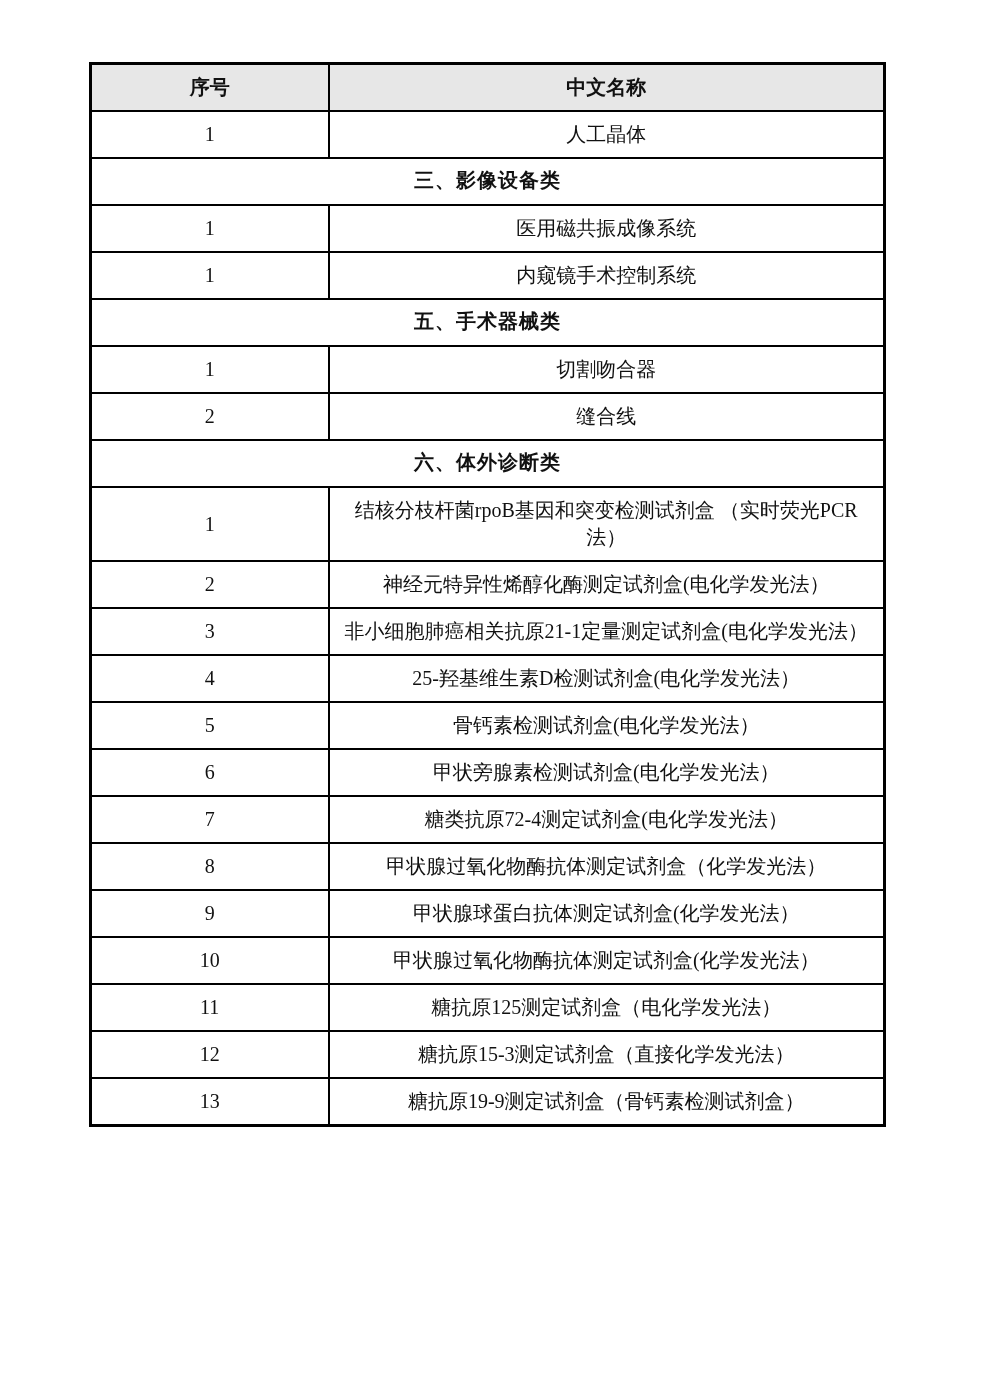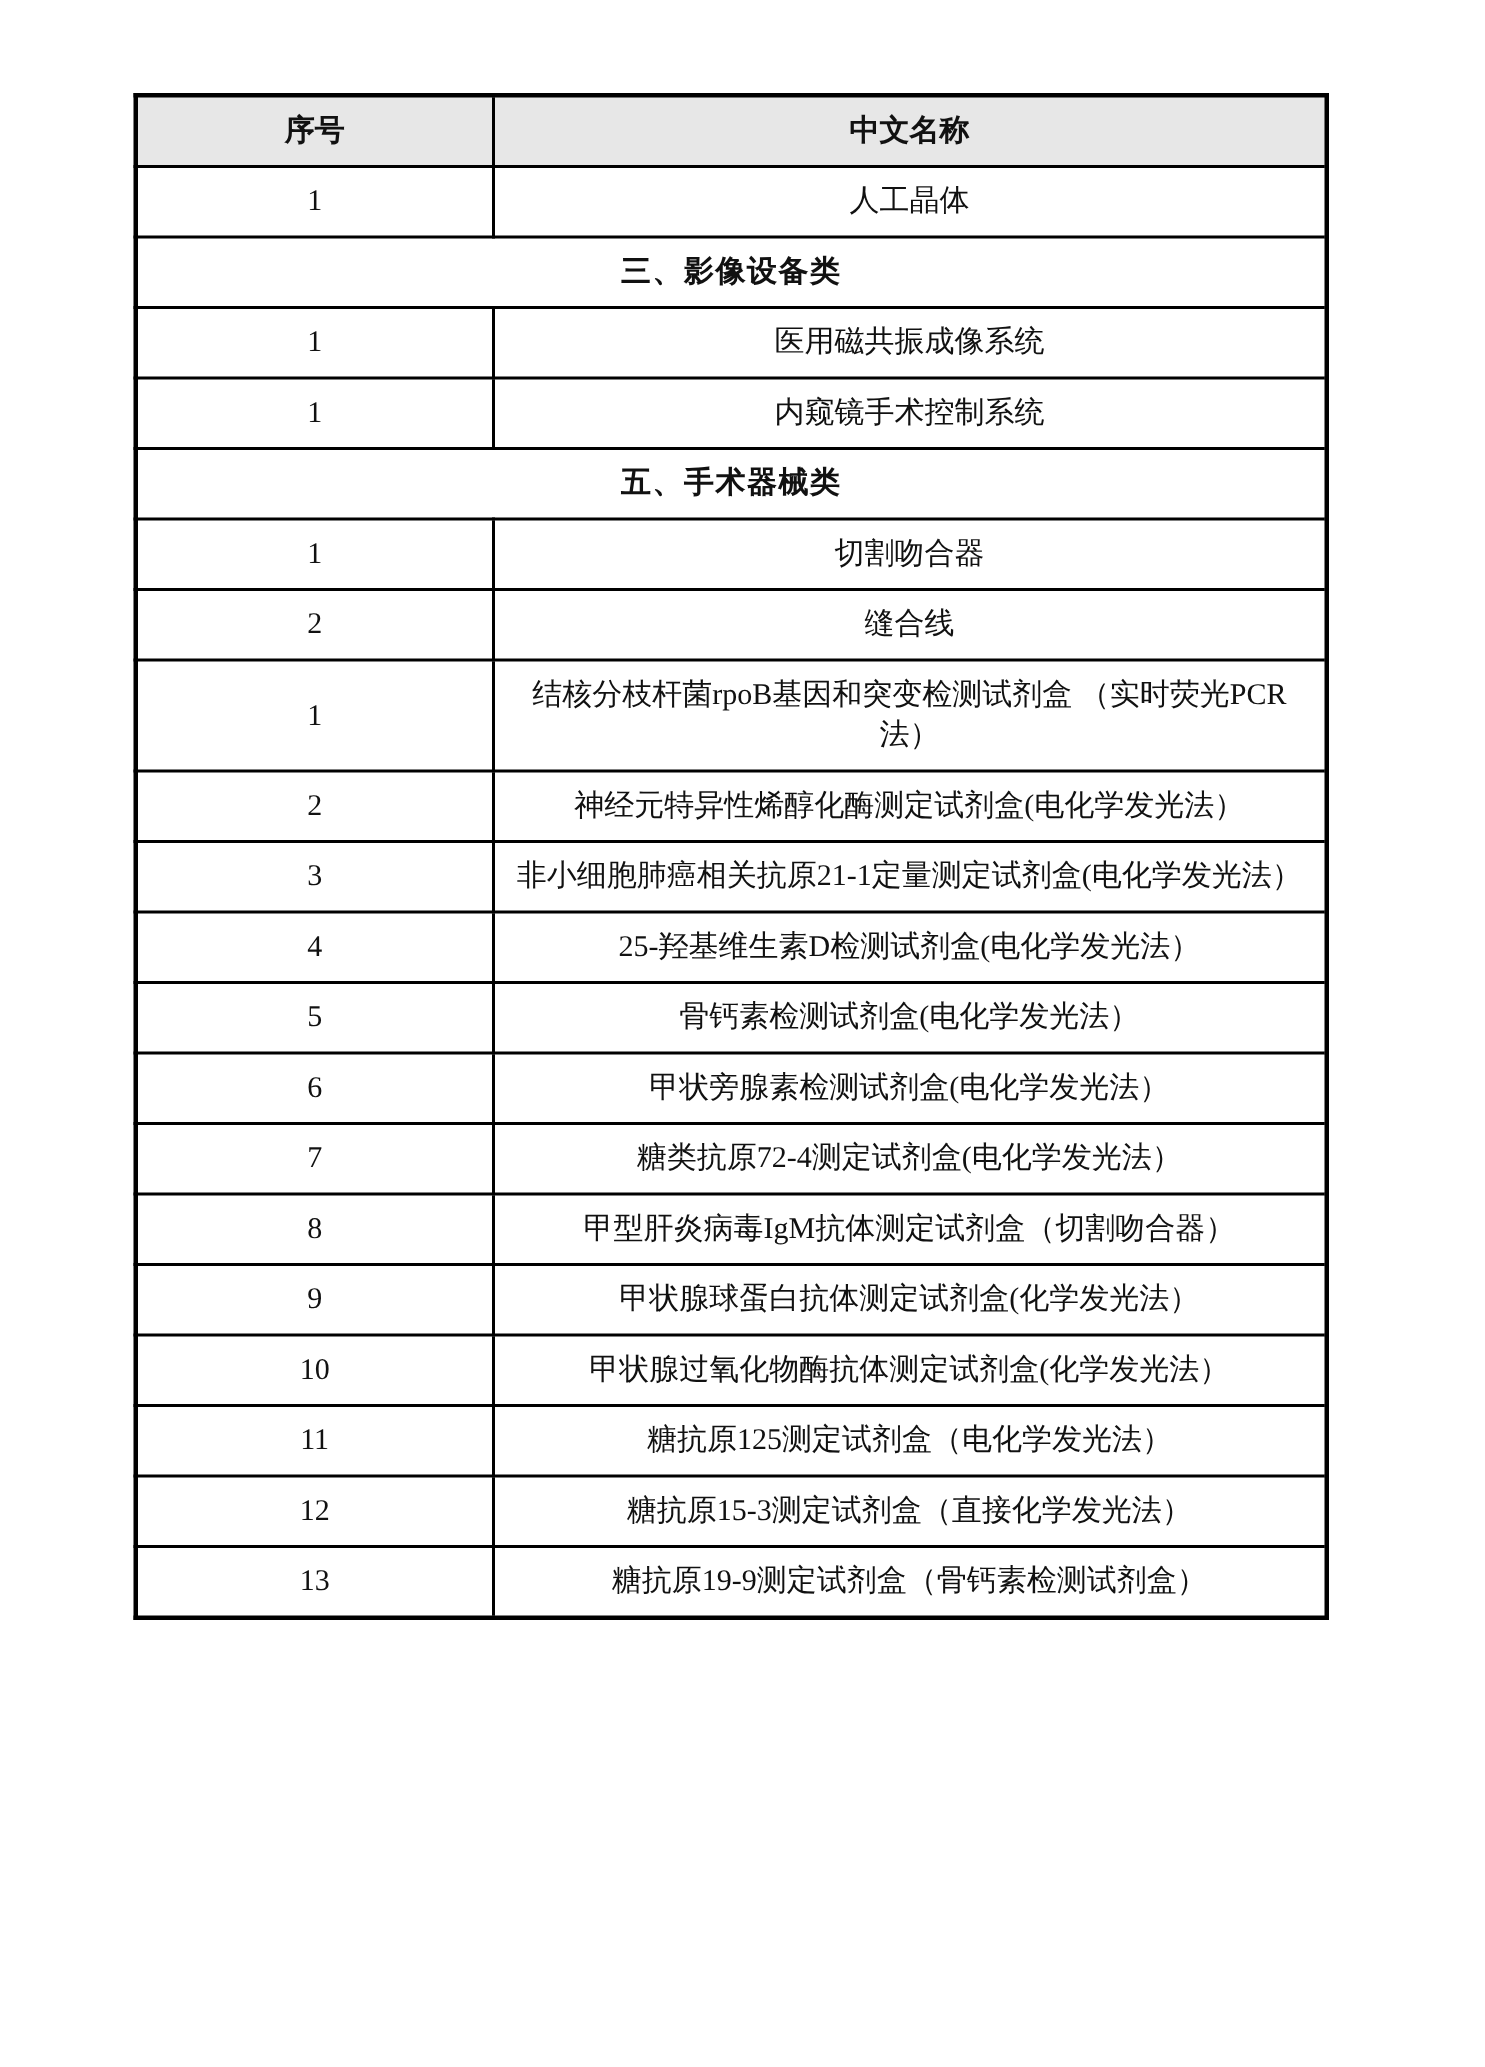--- a/index.html
+++ b/index.html
@@ -43,21 +43,21 @@
     height: 27px;
   }
   td.cell-num {
     font-family: "Liberation Serif", "DejaVu Serif", serif;
   }
   td.cell-name {
     font-family: "Liberation Serif", "DejaVu Serif", serif;
   }
   tr.section-row td {
     font-weight: bold;
-    font-family: Liberation Serif, serif;
+    font-family: Liberation Mono, monospace;
     letter-spacing: 1px;
     margin-left: 14px;
   }
   tr.item-row td {
     height: 27px;
   }
 </style>
 </head>
 <body>
 
@@ -101,20 +101,23 @@
   <tr class="item-row">
     <td class="cell-num">1</td>
     <td class="cell-name">切割吻合器</td>
   </tr>
 
   <tr class="item-row">
     <td class="cell-num">2</td>
     <td class="cell-name">缝合线</td>
   </tr>
 
+  <tr class="section-row">
+    <td colspan="2">六、体外诊断类</td>
+  </tr>
 
   <tr class="item-row">
     <td class="cell-num">1</td>
     <td class="cell-name">结核分枝杆菌rpoB基因和突变检测试剂盒 （实时荧光PCR法）</td>
   </tr>
 
   <tr class="item-row">
     <td class="cell-num">2</td>
     <td class="cell-name">神经元特异性烯醇化酶测定试剂盒(电化学发光法）</td>
   </tr>
@@ -139,21 +142,21 @@
     <td class="cell-name">甲状旁腺素检测试剂盒(电化学发光法）</td>
   </tr>
 
   <tr class="item-row">
     <td class="cell-num">7</td>
     <td class="cell-name">糖类抗原72-4测定试剂盒(电化学发光法）</td>
   </tr>
 
   <tr class="item-row">
     <td class="cell-num">8</td>
-    <td class="cell-name">甲型肝炎病毒IgM抗体测定试剂盒（切割吻合器）</td>
+    <td class="cell-name">甲状腺过氧化物酶抗体测定试剂盒（化学发光法）</td>
   </tr>
 
   <tr class="item-row">
     <td class="cell-num">9</td>
     <td class="cell-name">甲状腺球蛋白抗体测定试剂盒(化学发光法）</td>
   </tr>
 
   <tr class="item-row">
     <td class="cell-num">10</td>
     <td class="cell-name">甲状腺过氧化物酶抗体测定试剂盒(化学发光法）</td>

